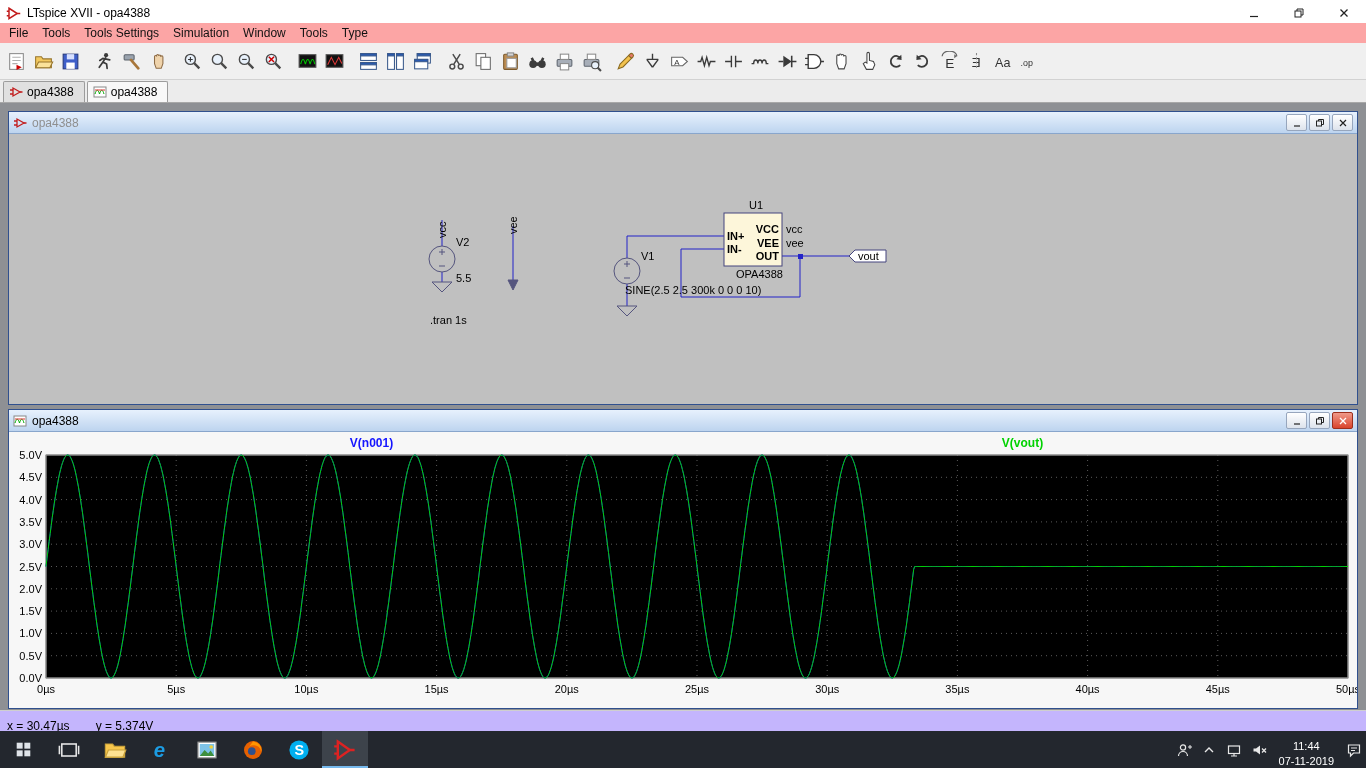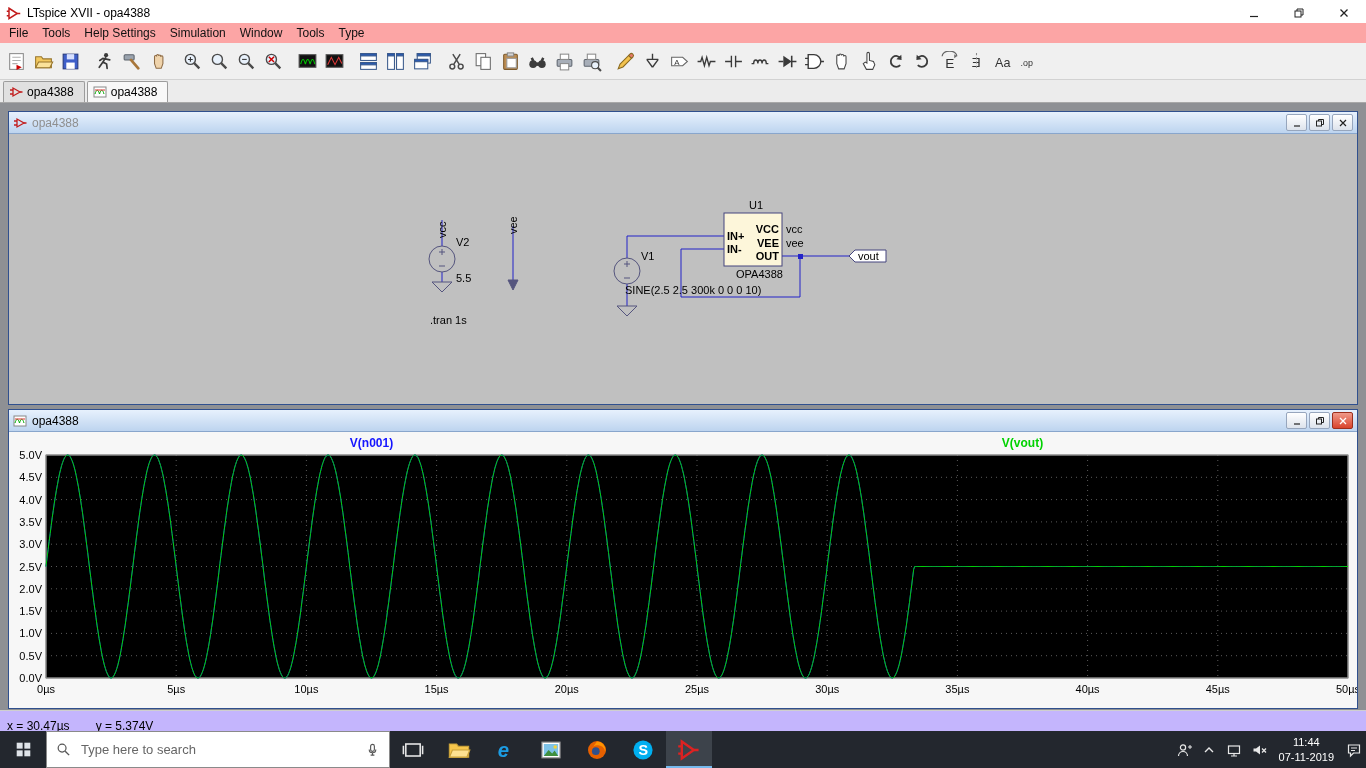--- a/index.html
+++ b/index.html
@@ -63,21 +63,21 @@
   #taskbar{position:absolute;top:731px;left:0;width:100%;height:37px;background:#23272e;display:flex;align-items:stretch;}
   .tb-btn{width:46px;display:flex;align-items:center;justify-content:center;flex:none;}
   .tb-btn svg{width:24px;height:24px;}
   #start-button svg{width:17px;height:17px;}
   #search-box{width:344px;background:#ffffff;border:1px solid #8a8a8a;display:flex;align-items:center;
               padding:0 9px;gap:8px;flex:none;}
   #search-box input{flex:1;border:none;outline:none;font:13px "Liberation Sans",sans-serif;color:#333;background:transparent;}
   #search-box input::placeholder{color:#666;}
   #search-box svg{width:15px;height:15px;flex:none;}
   .active-app{background:#3d434b;box-shadow:inset 0 -2px 0 #76b9ed;}
-  #tray{margin-left:auto;display:flex;align-items:center;color:#eee;}
+  #tray{margin-left:auto;display:flex;align-items:flex-end;color:#eee;}
   .tray-icon{width:25px;height:100%;display:flex;align-items:center;justify-content:center;}
   .tray-icon svg{width:16px;height:16px;}
   #clock{text-align:center;font-size:11px;line-height:1.3;padding:0 7px;color:#fff;}
 </style>
 </head>
 <body>
 
 <div id="root">
 
   <div id="titlebar">
@@ -104,21 +104,21 @@
         <svg width="12" height="12" viewBox="0 0 12 12">
             <path d="M2.5 2.5 L9.5 9.5 M9.5 2.5 L2.5 9.5" stroke="#222" stroke-width="1.3"></path>
           </svg>
       </div>
     </div>
   </div>
 
   <div id="menubar">
       <span class="menu-item">File</span>
       <span class="menu-item">Tools</span>
-      <span class="menu-item">Help Settings</span>
+      <span class="menu-item">Tools Settings</span>
       <span class="menu-item">Simulation</span>
       <span class="menu-item">Window</span>
       <span class="menu-item">Tools</span>
       <span class="menu-item">Type</span>
     </div>
 
   <div id="toolbar">
       <div class="tool">
         <svg viewBox="0 0 20 20">
           <rect x="3.5" y="2.5" width="13" height="15" fill="#fff" stroke="#8a8a8a"></rect>
@@ -558,35 +558,20 @@
 
   <div id="taskbar">
     <div class="tb-btn" id="start-button">
       <svg viewBox="0 0 20 20">
           <rect x="2" y="2" width="7" height="7" fill="#dfe3e8"></rect>
           <rect x="11" y="2" width="7" height="7" fill="#dfe3e8"></rect>
           <rect x="2" y="11" width="7" height="7" fill="#dfe3e8"></rect>
           <rect x="11" y="11" width="7" height="7" fill="#dfe3e8"></rect>
         </svg>
     </div>
-    <div id="search-box">
-      <span>
-        <svg viewBox="0 0 16 16">
-            <circle cx="6.5" cy="6.5" r="4.2" fill="none" stroke="#555" stroke-width="1.3"></circle>
-            <path d="M9.8 9.8 L14 14" stroke="#555" stroke-width="1.5"></path>
-          </svg>
-      </span>
-      <input type="text" placeholder="Type here to search" style="">
-      <span>
-        <svg viewBox="0 0 16 16">
-            <path d="M8 2.5 a2 2 0 0 1 2 2 V8 a2 2 0 0 1 -4 0 V4.5 a2 2 0 0 1 2 -2 z" fill="none" stroke="#555" stroke-width="1.2"></path>
-            <path d="M4.5 8 a3.5 3.5 0 0 0 7 0 M8 11.5 V14 M6 14 h4" fill="none" stroke="#555" stroke-width="1.2"></path>
-          </svg>
-      </span>
-    </div>
     <div class="tb-btn">
       <svg viewBox="0 0 20 20">
           <rect x="4" y="5" width="12" height="10" fill="none" stroke="#e8e8e8" stroke-width="1.3"></rect>
           <path d="M2 6.5 V13.5 M18 6.5 V13.5" stroke="#e8e8e8" stroke-width="1.3"></path>
         </svg>
     </div>
     <div class="tb-btn">
       <svg viewBox="0 0 20 20">
           <path d="M2 5 h6 l1.5 2 H18 v9 H2 z" fill="#f7c64c" stroke="#caa23a"></path>
           <path d="M2 16 l2.5 -6 H19 l-2.5 6 z" fill="#fde191" stroke="#caa23a"></path>

